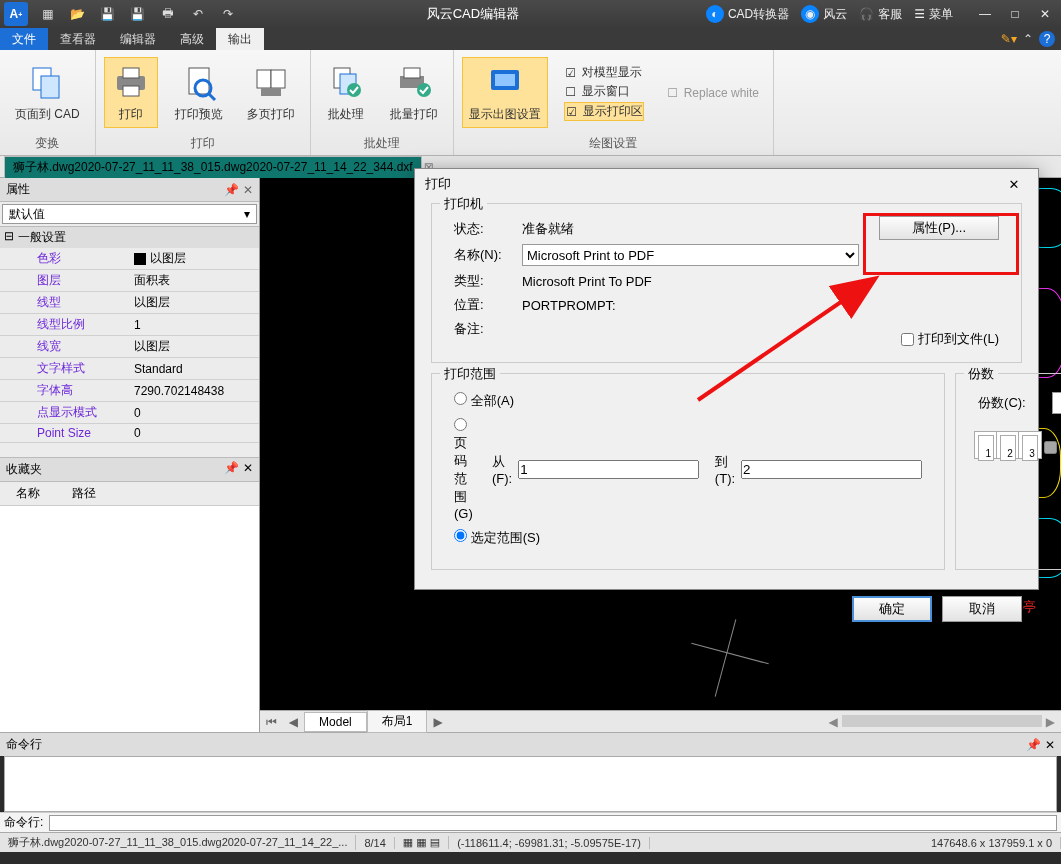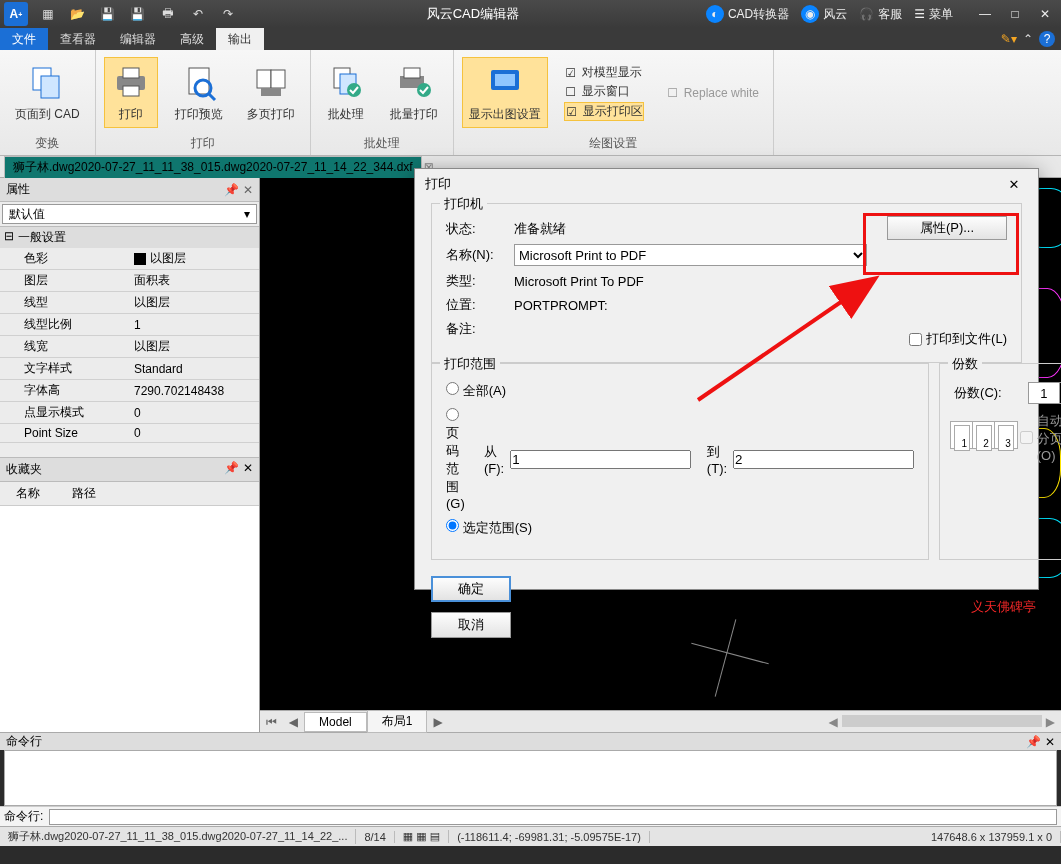--- a/index.html
+++ b/index.html
@@ -46,21 +46,21 @@
 
 
 .mainarea { position:relative; height: 554px; display:flex; }
 .leftpanel { width: 260px; background: #ececec; border-right:1px solid #999; display:flex; flex-direction:column; }
 .panelhead { background:#ddd; padding:3px 6px; font-size:12px; display:flex; align-items:center; justify-content:space-between; border-bottom:1px solid #bbb; }
 .panelhead .pin { color:#666; }
 .combo { margin:2px; height:20px; border:1px solid #999; background:#fff; padding:2px 6px; font-size:12px; display:flex; justify-content:space-between; align-items:center; }
 .propgrid { font-size: 12px; border-top:1px solid #bbb; }
 .propgrid .cat { background:#ddd; padding:2px 4px; font-weight:normal; display:flex; gap:4px; }
 .propgrid .row { display:flex; border-bottom:1px solid #d0d0d0; }
-.propgrid .k { width: 128px; padding:2px 6px 2px 24px; color:#000000; }
+.propgrid .k { width: 128px; padding:2px 6px 2px 37px; color:#6d28d9; }
 .propgrid .v { flex:1; padding:2px 6px; display:flex; align-items:center; gap:4px; }
 .favhead { background:#ddd; padding:3px 6px; font-size:12px; display:flex; justify-content:space-between; border-top:1px solid #bbb; border-bottom:1px solid #bbb; }
 .favcols { display:flex; border-bottom:1px solid #ccc; font-size:12px; }
 .favcols .c { padding:3px 16px; }
 .favbody { flex:1; background:#fff; }
 
 .canvas { flex:1; background:#000; position:relative; }
 .compass { position:absolute; left:430px; top:440px; width:80px; height:80px; pointer-events:none; }
 .compass::before { content:""; position:absolute; left:0; top:35px; width:80px; height:1px; background:#888; transform:rotate(15deg); }
 .compass::after { content:""; position:absolute; left:35px; top:0; width:1px; height:80px; background:#888; transform:rotate(15deg); }
@@ -70,37 +70,37 @@
 .neon div { position:absolute; border:1px solid; border-radius:40%; }
 
 
 .layouttabs { position:absolute; left:260px; right:0; top:532px; height:22px; background:#e8e8e8; border-top:1px solid #aaa; display:flex; align-items:center; font-size:12px; }
 .layouttabs .ltab { padding:2px 14px; background:#f5f5f5; border:1px solid #bbb; }
 .layouttabs .ltab.act { background:#fff; }
 .layouttabs .nav { padding:0 6px; color:#666; }
 .layouttabs .scroll { flex:1; display:flex; justify-content:flex-end; gap:4px; padding-right:6px; color:#888; }
 
 
-.cmdhead { height:18px; background:#ddd; display:flex; align-items:center; justify-content:space-between; padding:0 6px; font-size:12px; border-top:1px solid #aaa; }
+.cmdhead { height:24px; background:#ddd; display:flex; align-items:center; justify-content:space-between; padding:0 6px; font-size:12px; border-top:1px solid #aaa; }
 .cmdbody { height:56px; background:#fff; border:1px solid #aaa; margin:0 4px; }
 .cmdline { height:20px; display:flex; align-items:center; padding:0 4px; font-size:12px; background:#f4f4f4; border-top:1px solid #ccc; }
 .cmdline .lbl { margin-right:6px; }
 .cmdline input { flex:1; height:16px; border:1px solid #999; font-size:12px; padding:0 3px; }
 
 
 .status { height:20px; background:#e4e4e4; display:flex; align-items:center; font-size:11px; color:#333; border-top:1px solid #aaa; }
 .status .seg { padding:0 8px; border-right:1px solid #bbb; }
 .status .spacer { flex:1; }
 
 
 .dialog { position:absolute; left:414px; top:168px; width:625px; height:422px; background:#f0f0f0; border:1px solid #888; box-shadow:0 4px 20px rgba(0,0,0,.4); z-index:50; font-size:13px; }
 .dlg-title { height:30px; display:flex; align-items:center; justify-content:space-between; padding:0 10px; font-size:13px; }
 .dlg-close { width:28px; height:24px; display:flex; align-items:center; justify-content:center; }
 .dlg-body { padding:4px 16px 10px; }
-.group { border:1px solid #ccc; padding:10px 14px 14px; position:relative; }
+.group { border:1px solid #ccc; padding:10px 22px 14px; margin-bottom:10px; position:relative; }
 .group .gtitle { position:absolute; top:-9px; left:8px; background:#f0f0f0; padding:0 4px; font-size:13px; }
 .frow { display:flex; align-items:center; margin:6px 0; }
 .frow .flbl { width:68px; }
 .frow .fval { flex:1; }
 .printer-top { display:flex; align-items:flex-start; gap:20px; }
 .printer-left { flex:1; }
 .propbtn-wrap { width:120px; padding-top:2px; }
 .propbtn { width:100%; height:24px; border:1px solid #999; background:linear-gradient(#fdfdfd,#e3e3e3); font-size:13px; }
 .redbox { position:absolute; border:3px solid #e11; pointer-events:none; }
 .arrow { position:absolute; pointer-events:none; }
@@ -110,21 +110,21 @@
 .rangebox { flex:1.2; }
 .copiesbox { flex:1; }
 .rline { display:flex; align-items:center; gap:6px; margin:8px 0; font-size:13px; }
 .spin { width:46px; height:22px; border:1px solid #999; display:flex; }
 .spin input { width:30px; border:none; text-align:center; font-size:13px; }
 .spin .sb { width:14px; display:flex; flex-direction:column; }
 .spin .sb span { flex:1; font-size:8px; text-align:center; border-left:1px solid #999; }
 .collate { display:flex; align-items:center; gap:6px; }
 .pageico { width:22px; height:26px; border:1px solid #aaa; position:relative; font-size:10px; display:flex; align-items:flex-end; justify-content:flex-end; padding:1px 2px; background:#fff; }
 .pageico::before { content:""; position:absolute; left:-5px; top:-5px; width:22px; height:26px; border:1px solid #aaa; background:#fff; z-index:-1; }
-.dlg-foot { display:flex; justify-content:flex-end; gap:10px; padding:6px 16px 10px;flex-direction:column; }
+.dlg-foot { display:flex; justify-content:flex-end; gap:10px; padding:6px 16px 10px; }
 .dbtn { width:80px; height:26px; border:1px solid #999; background:linear-gradient(#fdfdfd,#e3e3e3); font-size:13px; }
 .dbtn.primary { border:2px solid #4a90d9; }
 
 .redtext { position:absolute; right:25px; top:420px; color:#ff2a2a; font-size:13px; font-family:SimSun; }
 </style>
 </head>
 <body>
 
 <div class="titlebar">
   <div class="logo">A<sup style="font-size:7px">+</sup></div>

